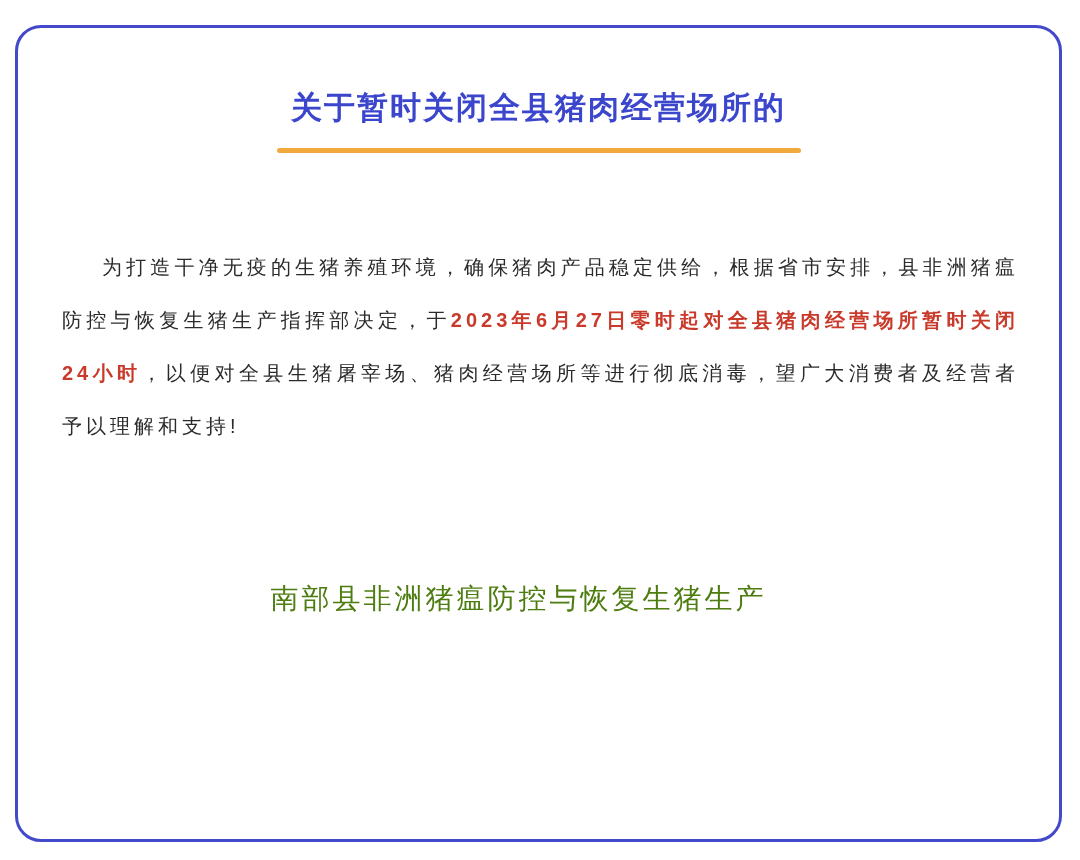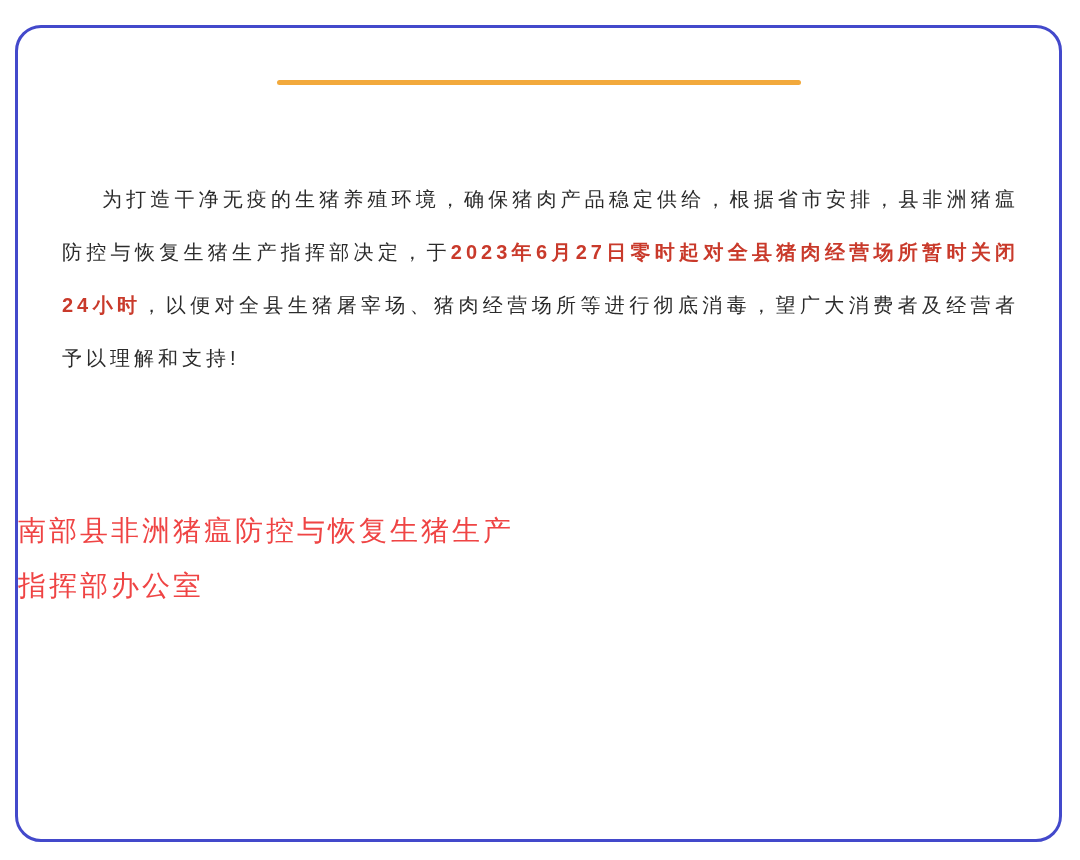--- a/index.html
+++ b/index.html
@@ -51,42 +51,42 @@
     text-align: justify;
     text-indent: 2em;
   }
   .highlight-red {
     color: #c93a2b;
     font-weight: bold;
   }
   .signature-block {
     margin-top: 118px;
     padding-right: 40px;
-    text-align: left;
+    text-align: center;
     font-size: 28px;
     line-height: 55px;
     letter-spacing: 3px;
-    color: #ef4444;
+    color: #4d7c0f;
   }
   .signature-date {
     letter-spacing: 4px;
   }
 </style>
 </head>
 <body>
 
 <div class="page">
   <div class="notice-card">
 
     <div class="title-block">
+      <div>关于暂时关闭全县猪肉经营场所的</div>
     </div>
 
     <div class="title-divider"></div>
 
     <p class="body-paragraph"><span>为打造干净无疫的生猪养殖环境，确保猪肉产品稳定供给，根据省市安排，县非洲猪瘟防控与恢复生猪生产指挥部决定，于</span><span class="highlight-red">2023年6月27日零时起对全县猪肉经营场所暂时关闭24小时</span><span>，以便对全县生猪屠宰场、猪肉经营场所等进行彻底消毒，望广大消费者及经营者予以理解和支持!</span></p>
 
     <div class="signature-block">
       <div>南部县非洲猪瘟防控与恢复生猪生产</div>
-      <div>指挥部办公室</div>
     </div>
 
   </div>
 </div>
 
 </body></html>

